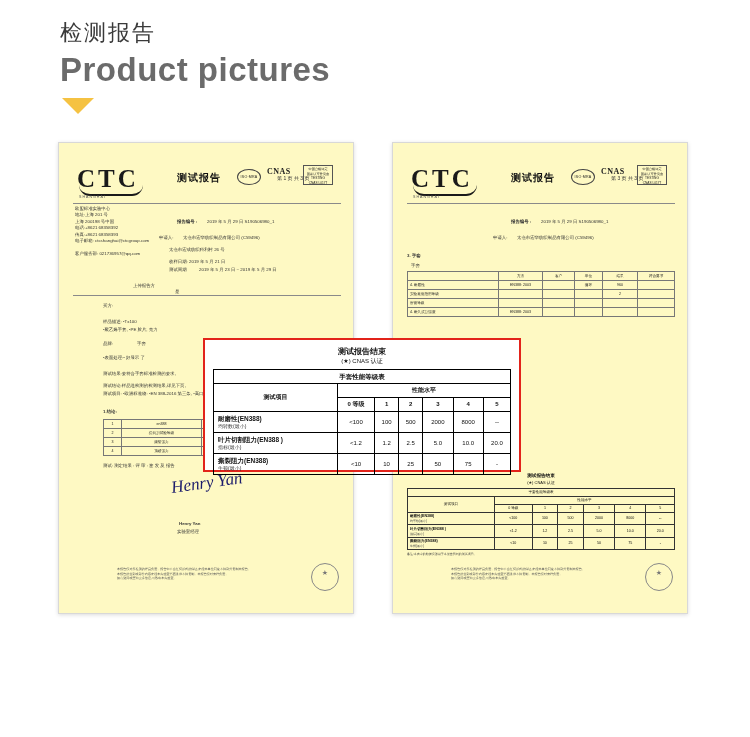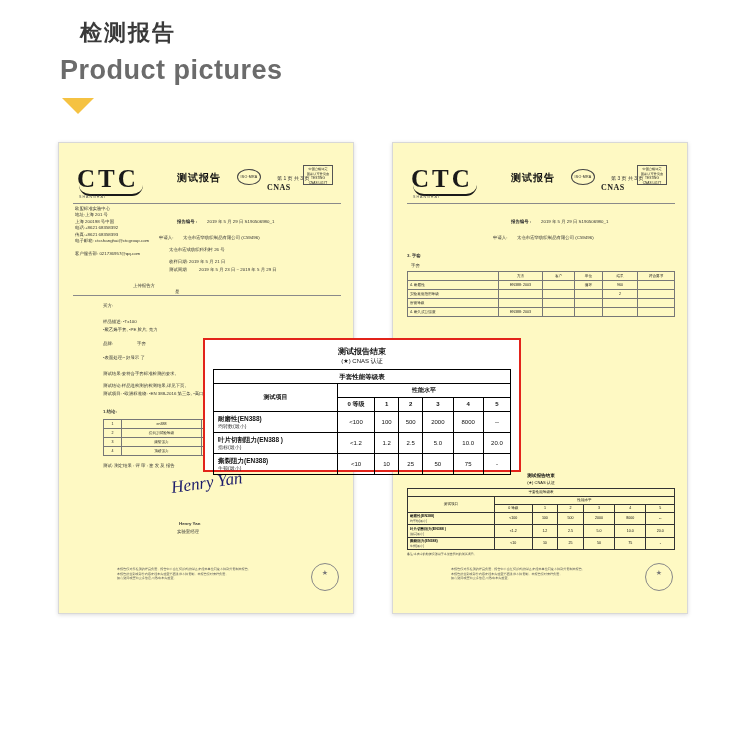--- a/index.html
+++ b/index.html
@@ -18,28 +18,27 @@
 
   
   #header {
     position: absolute;
     left: 60px;
     top: 18px;
     width: 500px;
   }
   #header .cn-title {
     font-size: 22px;
-    font-weight: bold;
+    font-weight: normal;
     color: #3a3a3a;
     letter-spacing: 2px;
     line-height: 30px;
-    margin-left: 20px;
   }
   #header .en-title {
-    font-size: 27px;
+    font-size: 33px;
     font-weight: bold;
     color: #6b6b6b;
     letter-spacing: 0.5px;
     line-height: 36px;
     margin-top: 4px;
   }
   #header .tri {
     width: 0;
     height: 0;
     border-left: 16px solid transparent;
@@ -112,21 +111,20 @@
     height: 14px;
     font-size: 3.6px;
     line-height: 14px;
     letter-spacing: .2px;
   }
   .mark-cnas {
     font-size: 8px;
     font-weight: bold;
     letter-spacing: .5px;
     font-family: "Liberation Serif", serif;
-    margin-top: 16px;
   }
   .mark-box {
     border: 1px solid #555;
     width: 30px;
     height: 20px;
     font-size: 3.2px;
     line-height: 4.6px;
     padding-top: 1px;
     box-sizing: border-box;
   }

